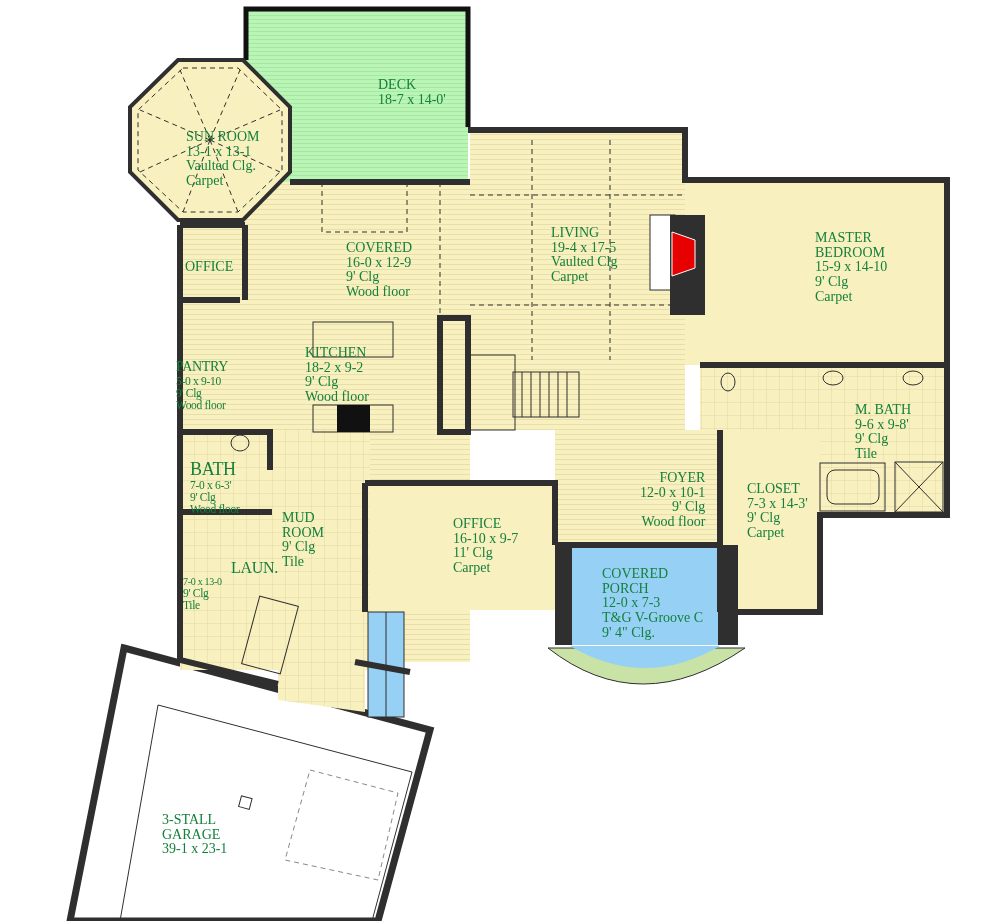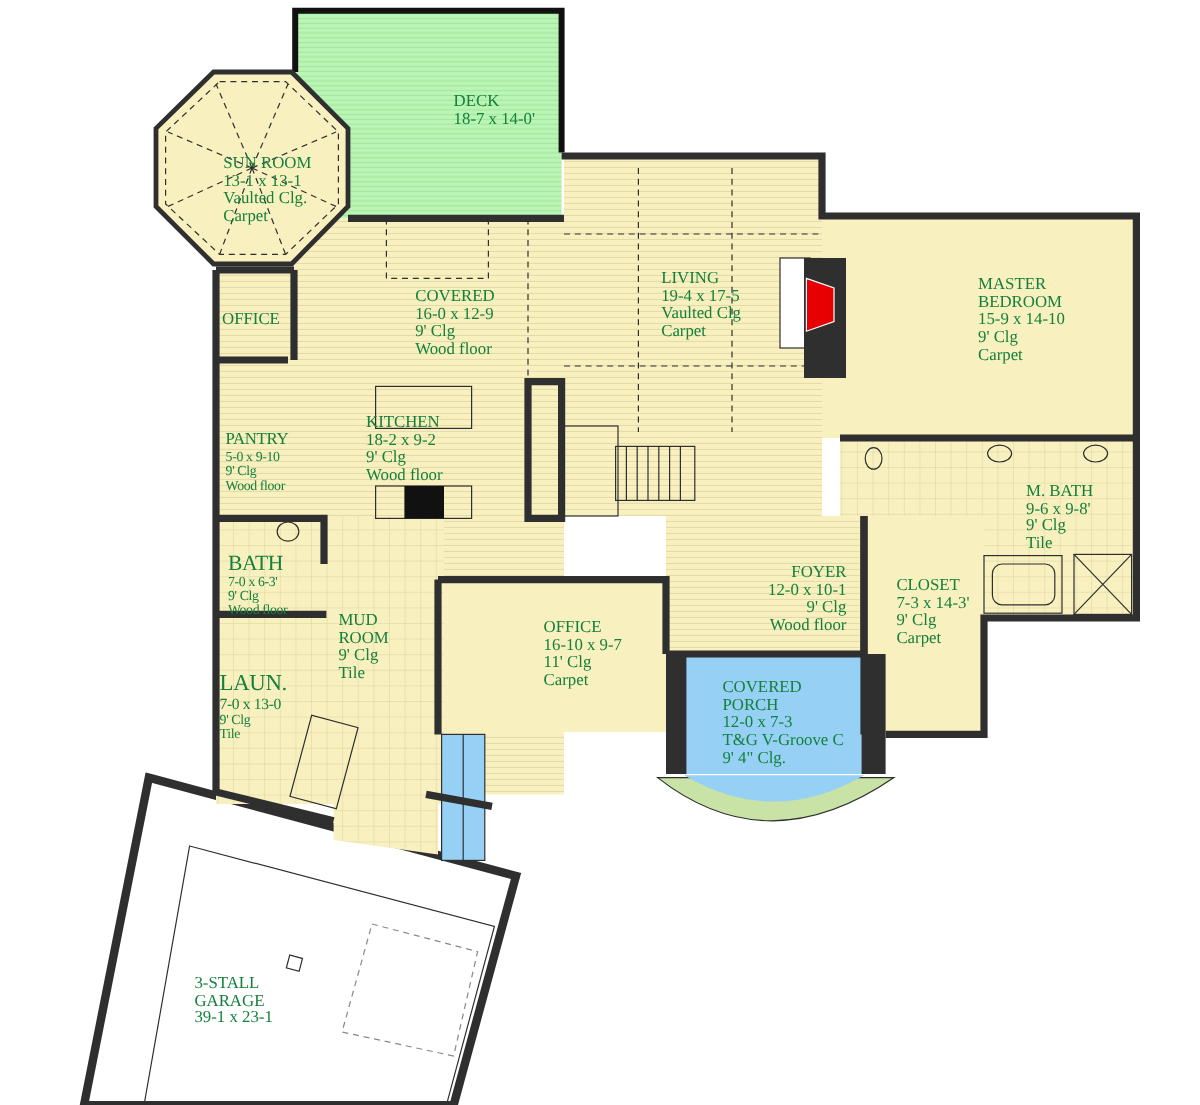--- a/index.html
+++ b/index.html
@@ -150,21 +150,21 @@
   <span class="ln">Wood floor</span>
 </div>
 
 <div class="lbl md" style="left:305px;top:346px;">
   <span class="ln">KITCHEN</span>
   <span class="ln">18-2 x 9-2</span>
   <span class="ln">9' Clg</span>
   <span class="ln">Wood floor</span>
 </div>
 
-<div class="lbl sm" style="left:188px;top:360px;">
+<div class="lbl sm" style="left:176px;top:360px;">
   <span class="ln" style="font-size:14px;">PANTRY</span>
   <span class="ln">5-0 x 9-10</span>
   <span class="ln">9' Clg</span>
   <span class="ln">Wood floor</span>
 </div>
 
 <div class="lbl md" style="left:551px;top:226px;">
   <span class="ln">LIVING</span>
   <span class="ln">19-4 x 17-5</span>
   <span class="ln">Vaulted Clg</span>
@@ -194,22 +194,22 @@
 </div>
 
 <div class="lbl md" style="left:282px;top:511px;">
   <span class="ln">MUD</span>
   <span class="ln">ROOM</span>
   <span class="ln">9' Clg</span>
   <span class="ln">Tile</span>
 </div>
 
 <div class="lbl sm" style="left:183px;top:560px;">
-  <span class="ln" style="font-size:19px;">LAUN.</span>
-  <span class="ln" style="font-size:13px;">7-0 x 13-0</span>
+  <span class="ln" style="font-size:16px;padding-left:48px;">LAUN.</span>
+  <span class="ln" style="font-size:10px;">7-0 x 13-0</span>
   <span class="ln">9' Clg</span>
   <span class="ln">Tile</span>
 </div>
 
 <div class="lbl md" style="left:453px;top:517px;">
   <span class="ln">OFFICE</span>
   <span class="ln">16-10 x 9-7</span>
   <span class="ln">11' Clg</span>
   <span class="ln">Carpet</span>
 </div>

